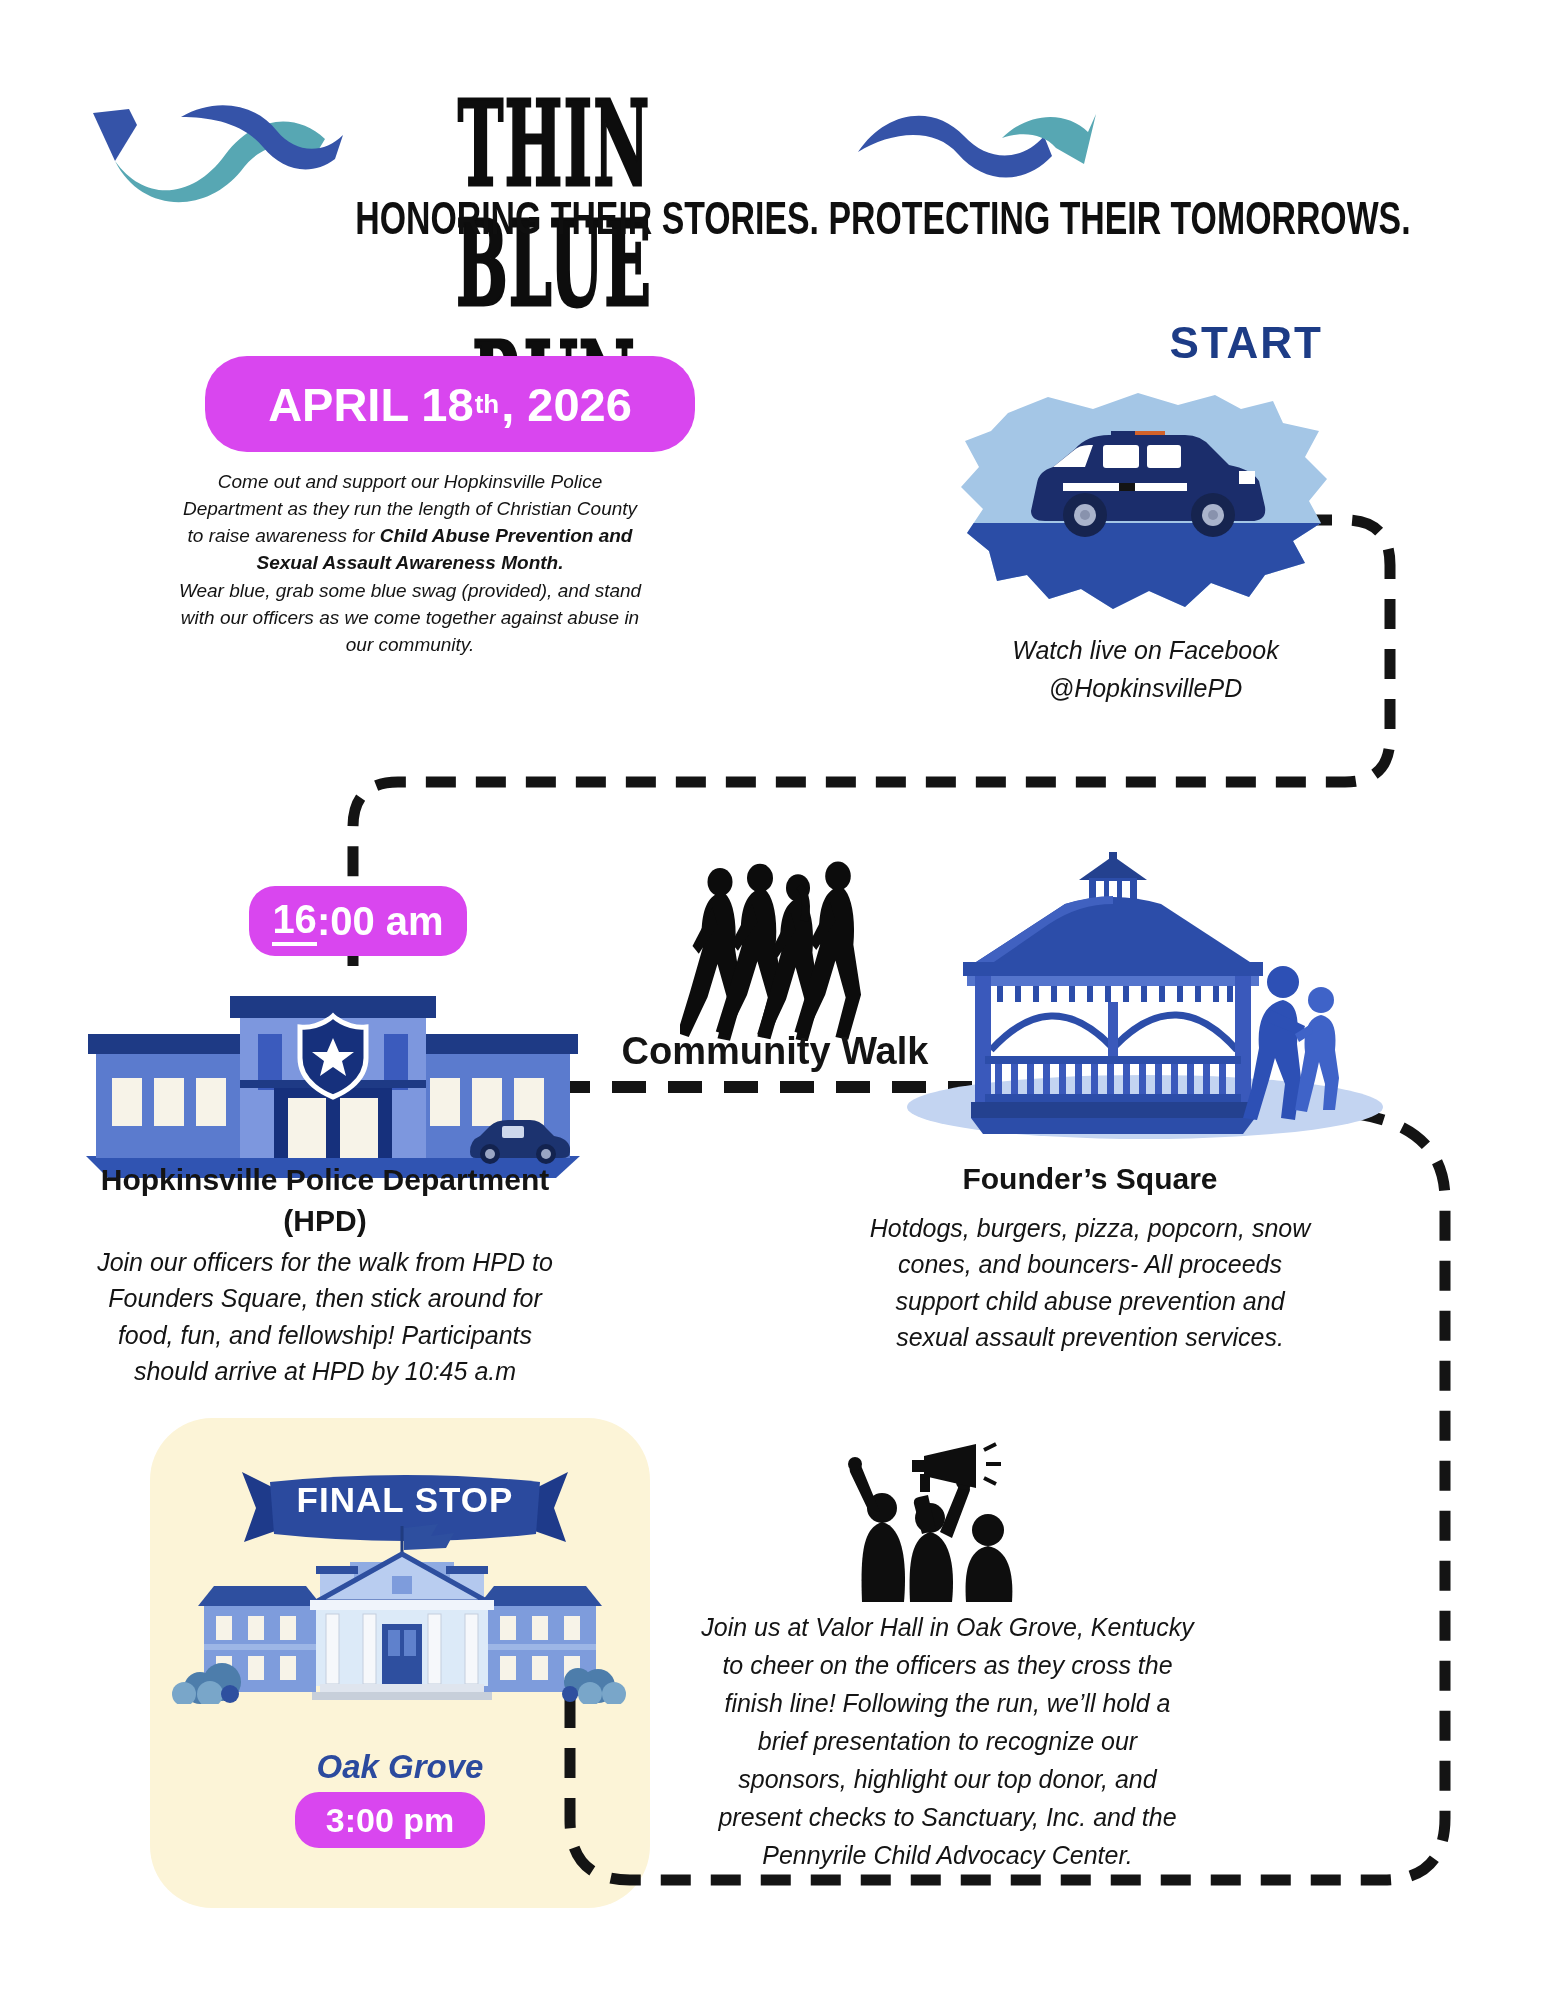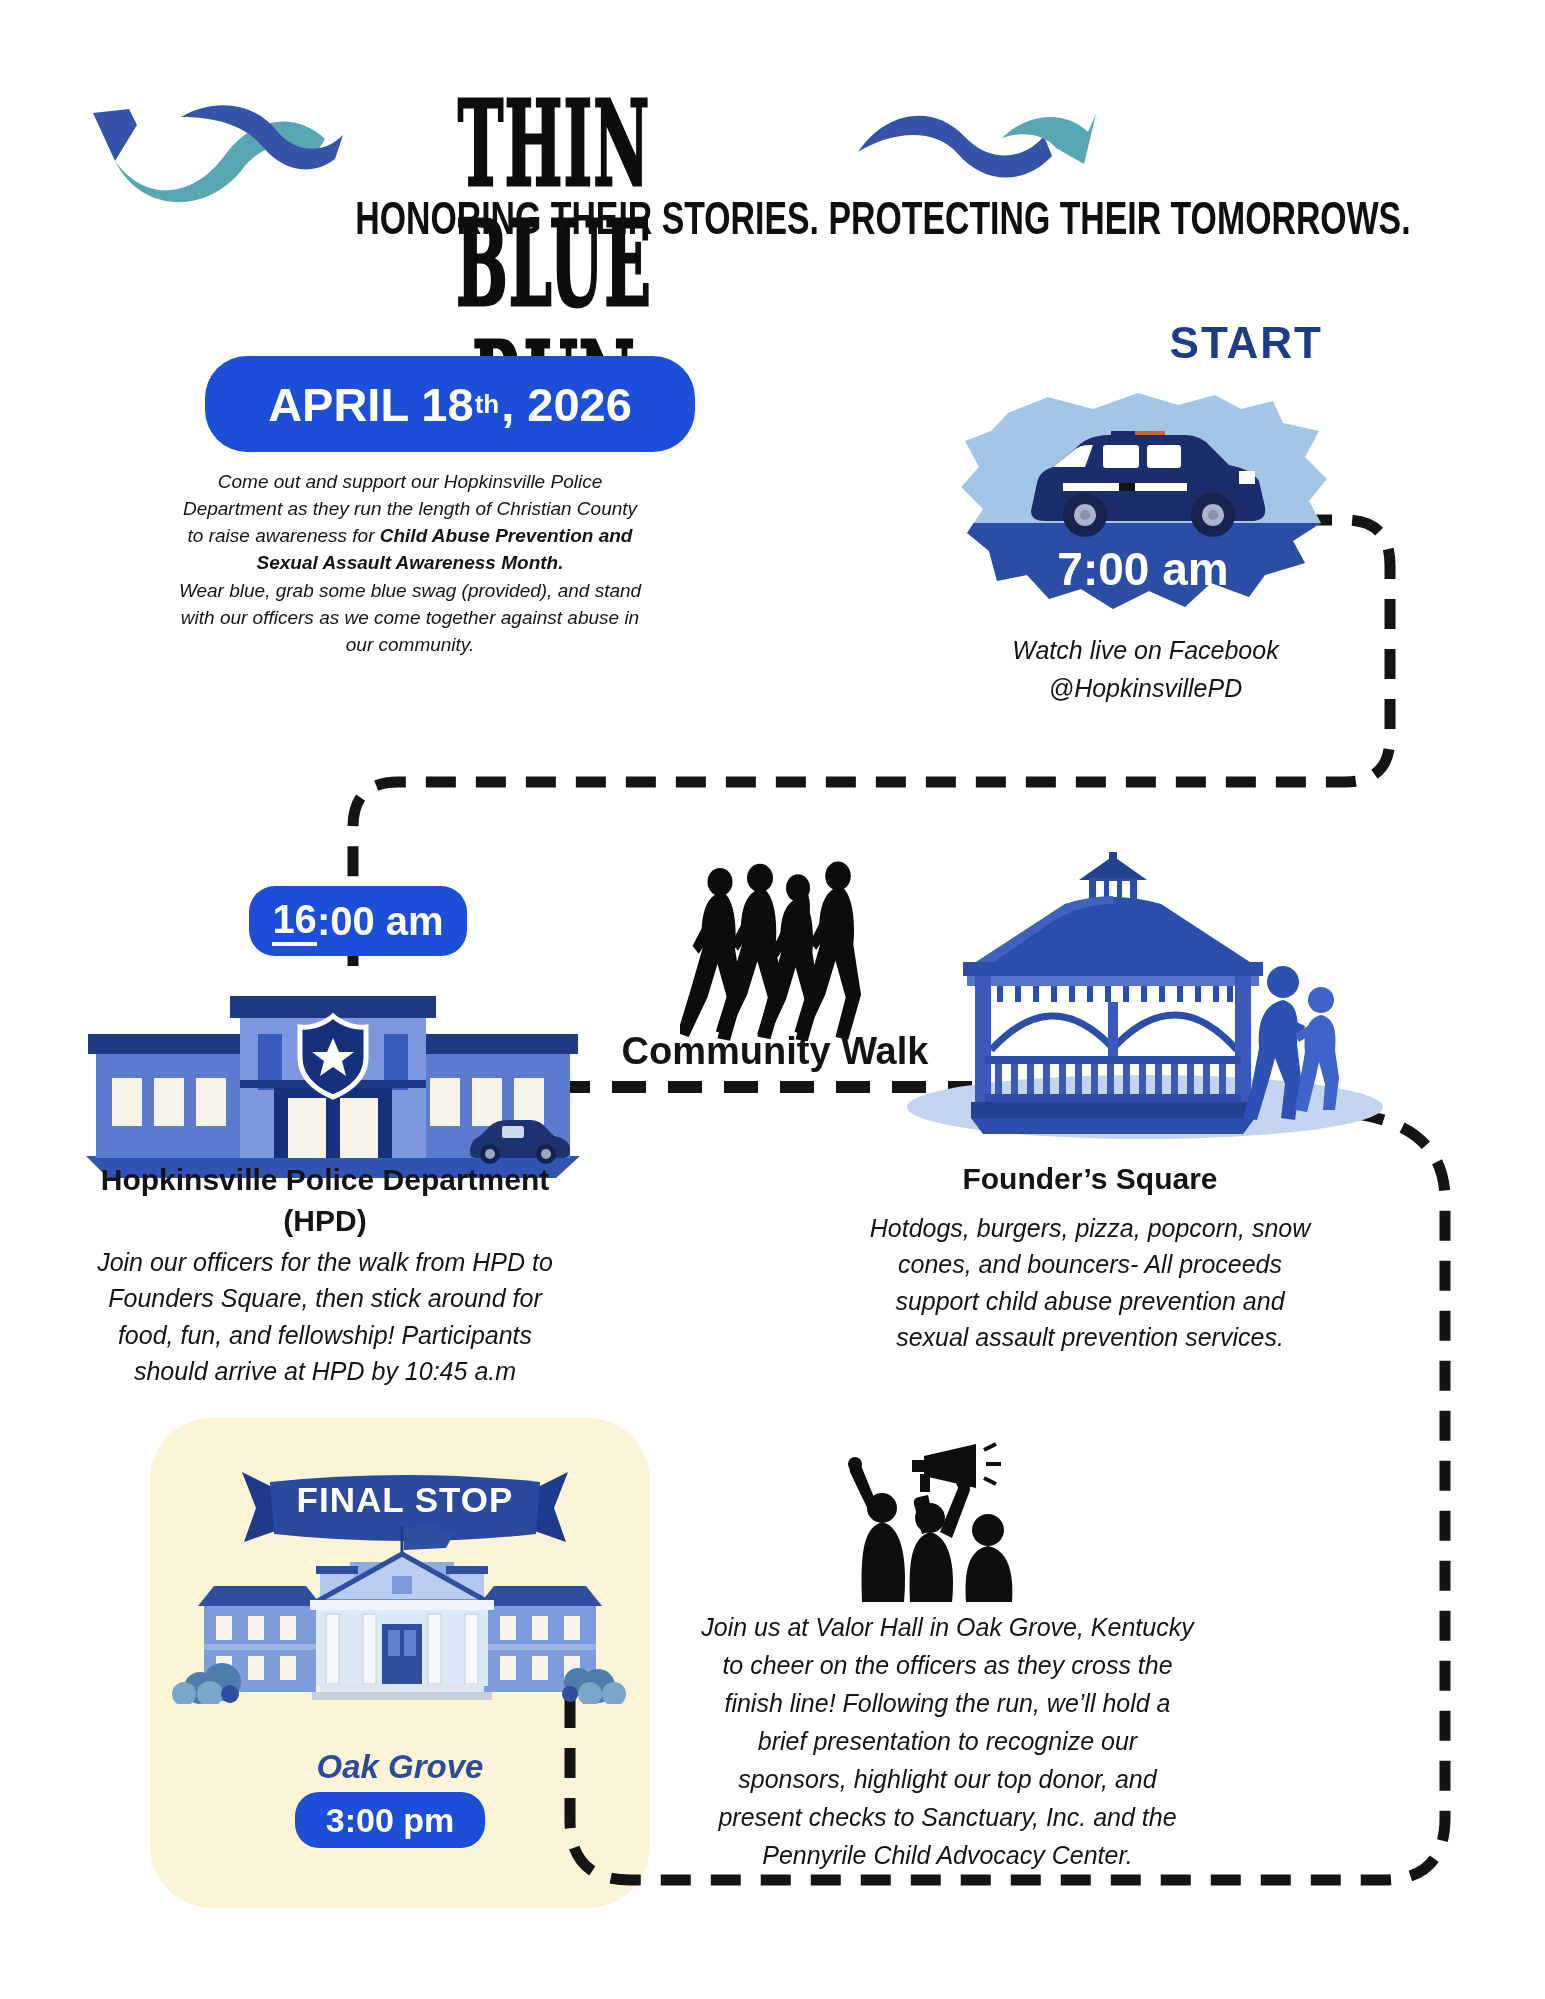--- a/index.html
+++ b/index.html
@@ -13,21 +13,21 @@
   
   .title{left:204px;top:84px;width:700px;text-align:center;
          font-family:"DejaVu Serif", serif;font-weight:bold;font-size:118px;line-height:1.02;
          color:#0d0d0d;-webkit-text-stroke:3px #0d0d0d;letter-spacing:2px;
          transform:scaleX(0.52);transform-origin:center;z-index:4;}
   .tagline{left:150px;top:190px;width:910px;text-align:right;z-index:4;text-decoration:underline;}
   .tagline span{display:inline-block;font-size:47px;font-weight:bold;letter-spacing:0px;
          color:#0f0f0f;transform:scaleX(0.72);transform-origin:center;white-space:nowrap;}
 
   
-  .pill{background:#1d4ed8;color:#ffffff;font-weight:bold;display:flex;
+  .pill{background:#d946ef;color:#ffffff;font-weight:bold;display:flex;
         align-items:center;justify-content:center;z-index:6;}
   .date-badge{left:205px;top:356px;width:490px;height:96px;border-radius:42px;font-size:47px;}
   .date-badge sup{font-size:26px;vertical-align:super;line-height:0;margin:0 2px 0 1px;}
   .badge-11{left:249px;top:886px;width:218px;height:70px;border-radius:26px;font-size:40px;}
   .badge-11 .u{border-bottom:4px solid #ffffff;}
   .badge-3{left:295px;top:1792px;width:190px;height:56px;border-radius:24px;font-size:34px;}
 
   
   .intro{left:60px;top:468px;width:700px;font-size:19px;line-height:1.43;z-index:4;}
   .start-label{left:963px;top:318px;width:360px;font-size:44px;font-weight:bold;
@@ -114,21 +114,20 @@
       <rect x="110" y="100" width="124" height="8" fill="#ffffff"></rect>
       <rect x="166" y="100" width="16" height="8" fill="#141414"></rect>
       <circle cx="132" cy="132" r="22" fill="#16244f"></circle>
         <circle cx="132" cy="132" r="11" fill="#aab4cc"></circle>
         <circle cx="132" cy="132" r="5" fill="#8892ad"></circle>
       <circle cx="260" cy="132" r="22" fill="#16244f"></circle>
         <circle cx="260" cy="132" r="11" fill="#aab4cc"></circle>
         <circle cx="260" cy="132" r="5" fill="#8892ad"></circle>
     </g>
   </svg>
-  <div class="abs start-time center">7:00 am</div>
   <div class="abs start-note italic center pre">Watch live on Facebook
 @HopkinsvillePD</div>
 
   <div class="abs pill badge-11">
     <span class="u">16</span>
       <span>:00 am</span>
   </div>
 
   <svg class="illu" style="left:78px;top:938px" width="510" height="250" viewBox="0 0 510 250">
     <path d="M8,218 L502,218 L478,240 L30,240 Z" fill="#3054b2"></path>

